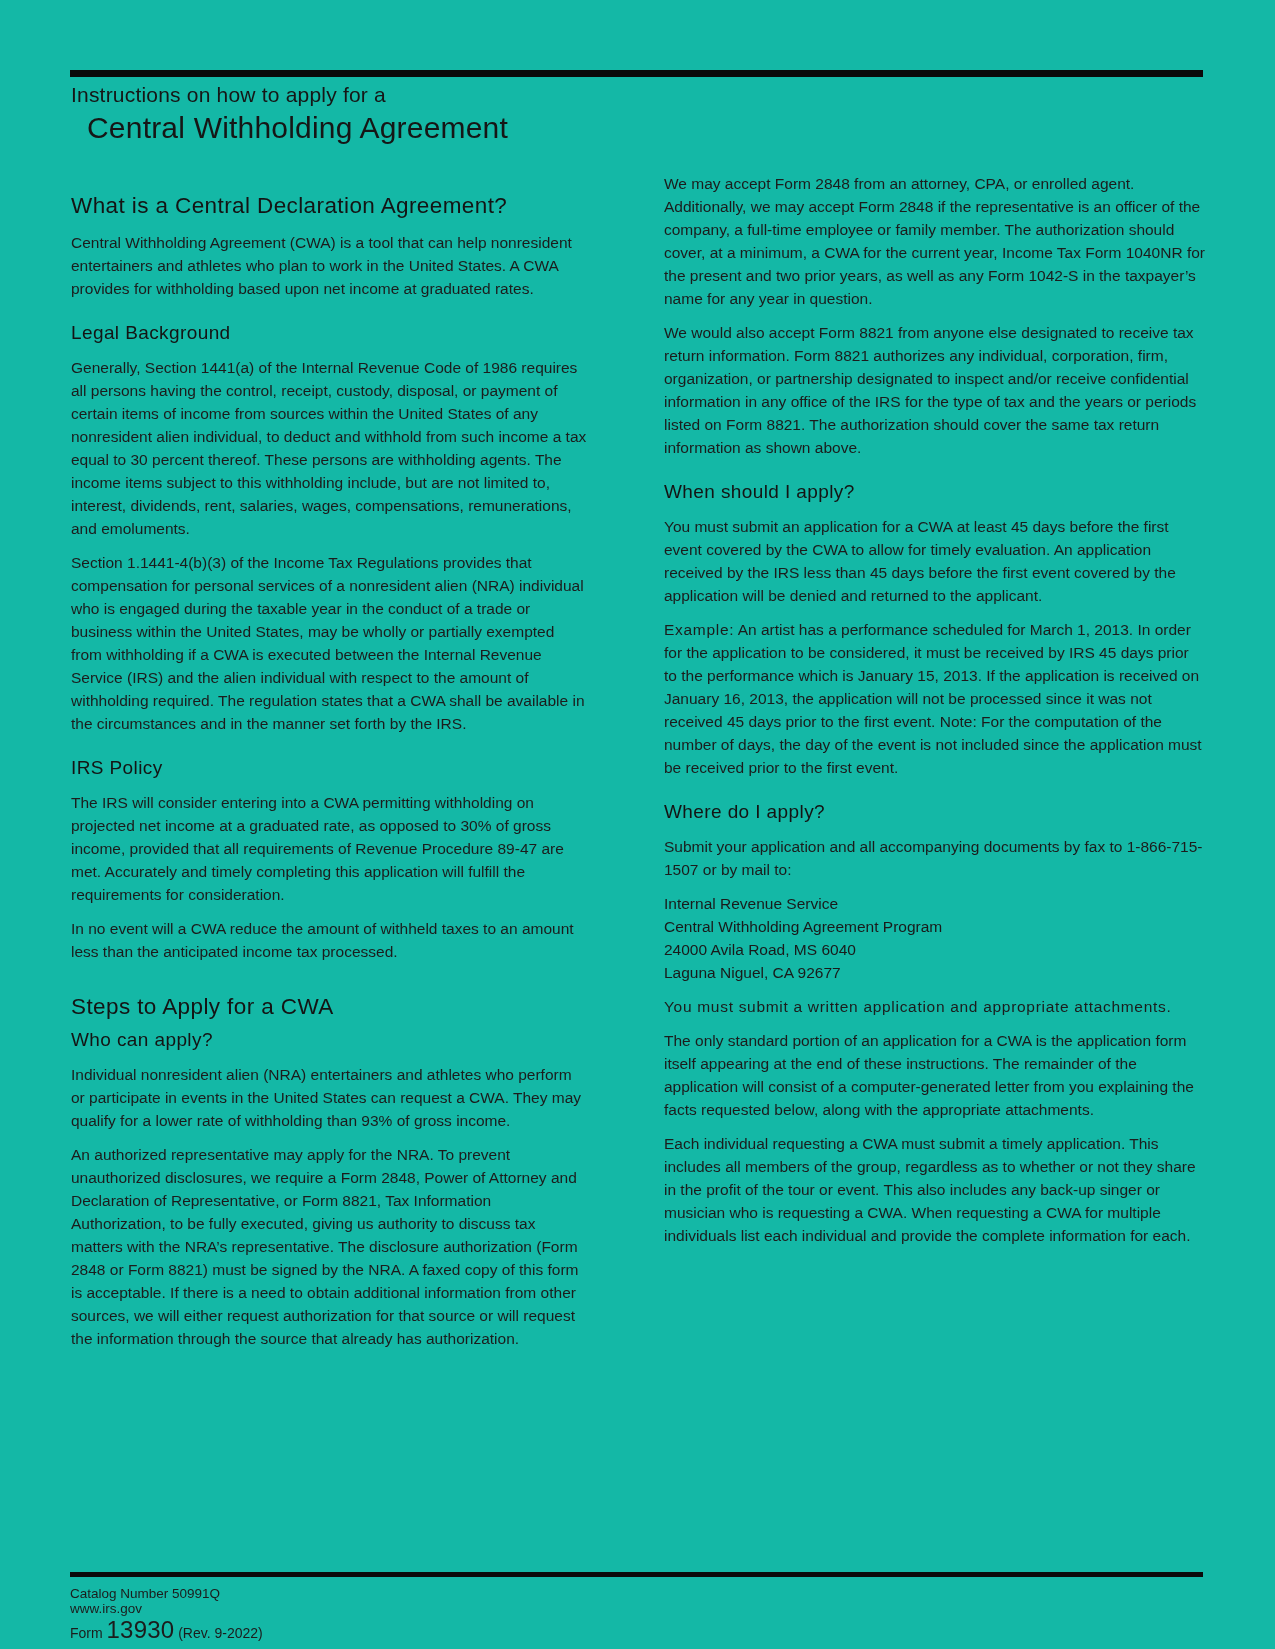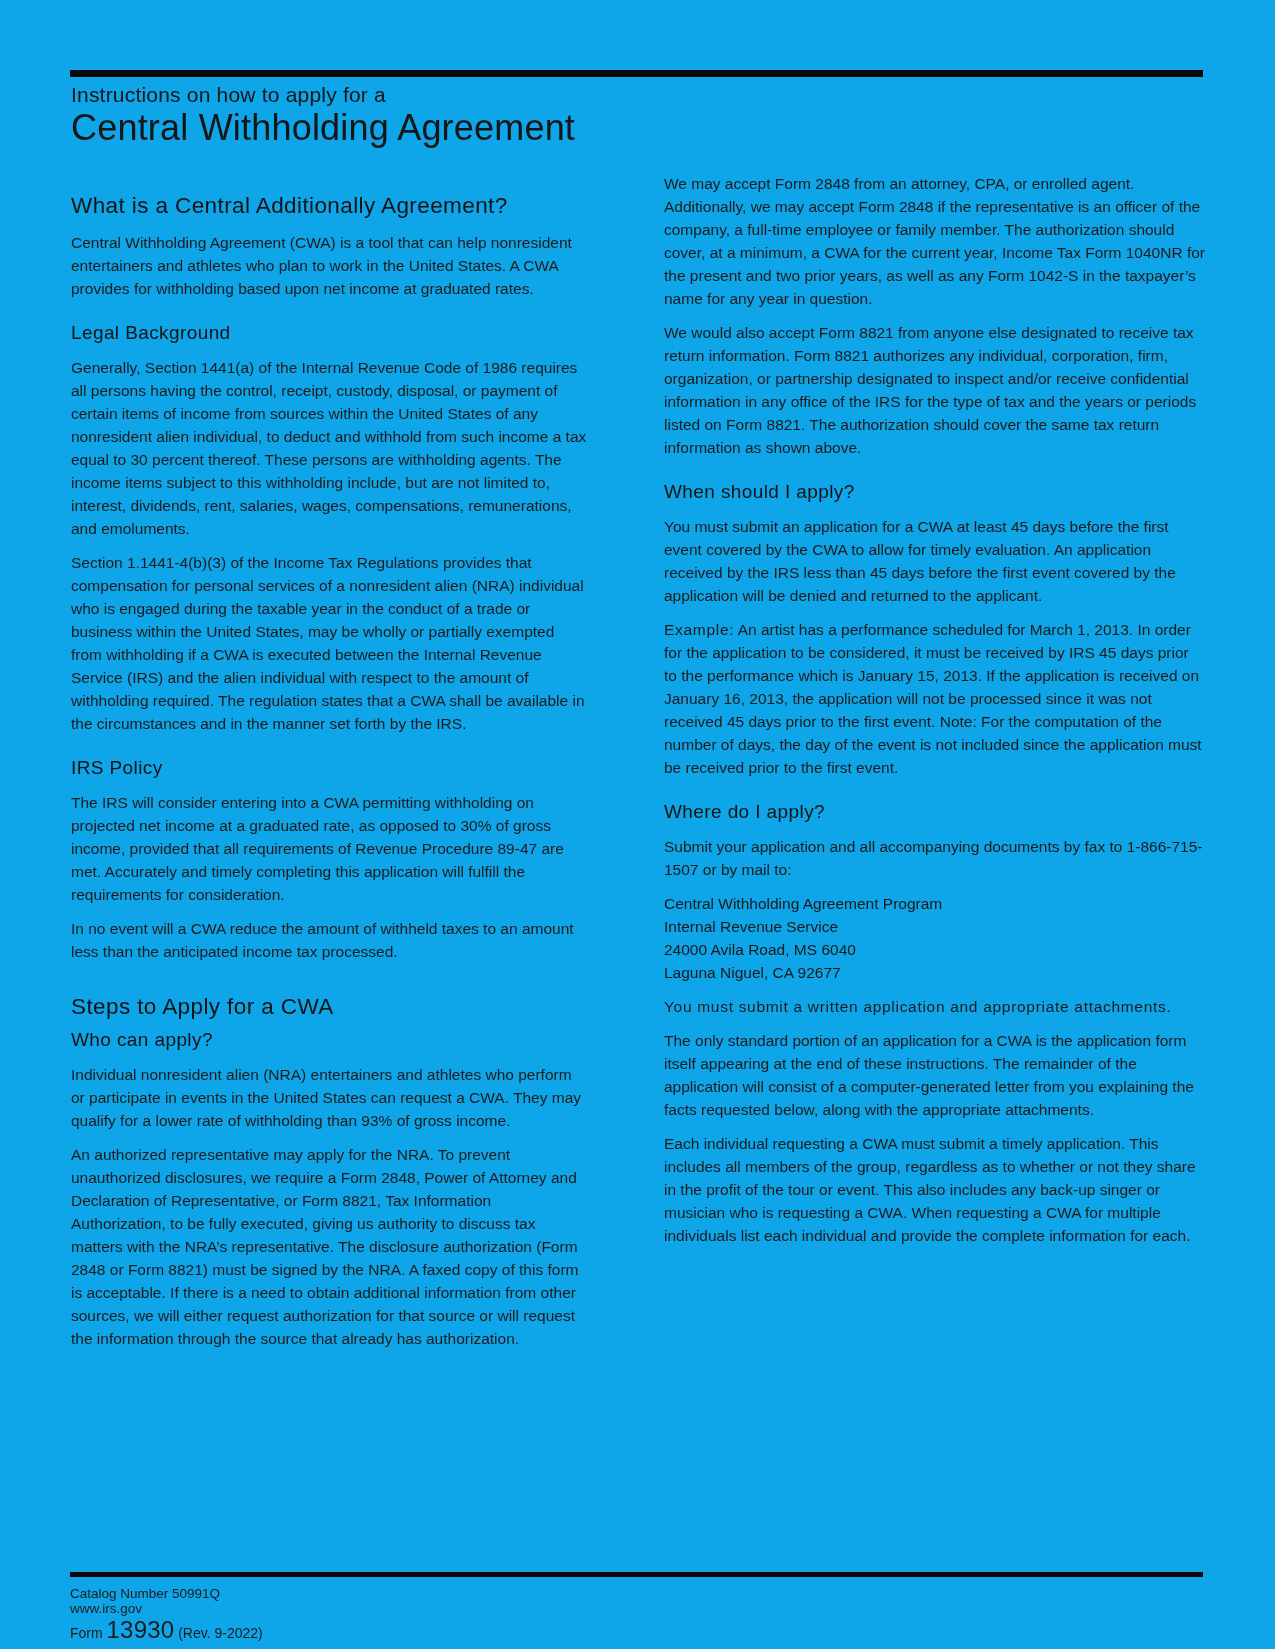--- a/index.html
+++ b/index.html
@@ -1,21 +1,21 @@
 <!DOCTYPE html>
 <html><head>
 <meta charset="utf-8">
 <style>
   html, body { margin: 0; padding: 0; background: #e8e8e8; }
   .page {
     position: relative;
     width: 1275px;
     height: 1649px;
     margin: 0 auto;
-    background: #0ea5e9;
+    background: #14b8a6;
     font-family: "Liberation Sans", "DejaVu Sans", sans-serif;
     color: #1a1a1a;
     overflow: hidden;
   }
   .topbar {
     position: absolute;
     left: 70px;
     top: 70px;
     width: 1133px;
     height: 7px;
@@ -28,22 +28,22 @@
     width: 1100px;
   }
   .eyebrow {
     font-size: 21px;
     line-height: 26px;
     font-weight: 400;
     letter-spacing: 0.2px;
     color: #161616;
   }
   .doc-title {
-    margin: 2px 0 0 0;
-    font-size: 36px;
+    margin: 2px 0 0 16px;
+    font-size: 30px;
     line-height: 36px;
     font-weight: 400;
     letter-spacing: 0.2px;
     color: #161616;
   }
   .columns {
     position: absolute;
     left: 71px;
     top: 172px;
     width: 1134px;
@@ -111,21 +111,21 @@
   <div class="topbar"></div>
 
   <header class="title-block">
     <div class="eyebrow">Instructions on how to apply for a</div>
     <h1 class="doc-title">Central Withholding Agreement</h1>
   </header>
 
   <div class="columns">
 
     <div class="col col-left">
-      <h2 class="sec">What is a Central Additionally Agreement?</h2>
+      <h2 class="sec">What is a Central Declaration Agreement?</h2>
       <p>Central Withholding Agreement (CWA) is a tool that can help nonresident entertainers and athletes who plan to work in the United States. A CWA provides for withholding based upon net income at graduated rates.</p>
 
       <h3 class="sub">Legal Background</h3>
       <p>Generally, Section 1441(a) of the Internal Revenue Code of 1986 requires all persons having the control, receipt, custody, disposal, or payment of certain items of income from sources within the United States of any nonresident alien individual, to deduct and withhold from such income a tax equal to 30 percent thereof. These persons are withholding agents. The income items subject to this withholding include, but are not limited to, interest, dividends, rent, salaries, wages, compensations, remunerations, and emoluments.</p>
       <p>Section 1.1441-4(b)(3) of the Income Tax Regulations provides that compensation for personal services of a nonresident alien (NRA) individual who is engaged during the taxable year in the conduct of a trade or business within the United States, may be wholly or partially exempted from withholding if a CWA is executed between the Internal Revenue Service (IRS) and the alien individual with respect to the amount of withholding required. The regulation states that a CWA shall be available in the circumstances and in the manner set forth by the IRS.</p>
 
       <h3 class="sub">IRS Policy</h3>
       <p>The IRS will consider entering into a CWA permitting withholding on projected net income at a graduated rate, as opposed to 30% of gross income, provided that all requirements of Revenue Procedure 89-47 are met. Accurately and timely completing this application will fulfill the requirements for consideration.</p>
       <p>In no event will a CWA reduce the amount of withheld taxes to an amount less than the anticipated income tax processed.</p>
 
@@ -140,22 +140,22 @@
       <p>We may accept Form 2848 from an attorney, CPA, or enrolled agent. Additionally, we may accept Form 2848 if the representative is an officer of the company, a full-time employee or family member. The authorization should cover, at a minimum, a CWA for the current year, Income Tax Form 1040NR for the present and two prior years, as well as any Form 1042-S in the taxpayer’s name for any year in question.</p>
       <p>We would also accept Form 8821 from anyone else designated to receive tax return information. Form 8821 authorizes any individual, corporation, firm, organization, or partnership designated to inspect and/or receive confidential information in any office of the IRS for the type of tax and the years or periods listed on Form 8821. The authorization should cover the same tax return information as shown above.</p>
 
       <h3 class="sub">When should I apply?</h3>
       <p>You must submit an application for a CWA at least 45 days before the first event covered by the CWA to allow for timely evaluation. An application received by the IRS less than 45 days before the first event covered by the application will be denied and returned to the applicant.</p>
       <p><span class="tracked">Example:</span> <span>An artist has a performance scheduled for March 1, 2013. In order for the application to be considered, it must be received by IRS 45 days prior to the performance which is January 15, 2013. If the application is received on January 16, 2013, the application will not be processed since it was not received 45 days prior to the first event. Note: For the computation of the number of days, the day of the event is not included since the application must be received prior to the first event.</span></p>
 
       <h3 class="sub">Where do I apply?</h3>
       <p>Submit your application and all accompanying documents by fax to 1-866-715-1507 or by mail to:</p>
       <div class="address">
+        <div>Internal Revenue Service</div>
         <div>Central Withholding Agreement Program</div>
-        <div>Internal Revenue Service</div>
         <div>24000 Avila Road, MS 6040</div>
         <div>Laguna Niguel, CA 92677</div>
       </div>
 
       <p class="tracked">You must submit a written application and appropriate attachments.</p>
       <p>The only standard portion of an application for a CWA is the application form itself appearing at the end of these instructions. The remainder of the application will consist of a computer-generated letter from you explaining the facts requested below, along with the appropriate attachments.</p>
       <p>Each individual requesting a CWA must submit a timely application. This includes all members of the group, regardless as to whether or not they share in the profit of the tour or event. This also includes any back-up singer or musician who is requesting a CWA. When requesting a CWA for multiple individuals list each individual and provide the complete information for each.</p>
     </div>
 
   </div>

